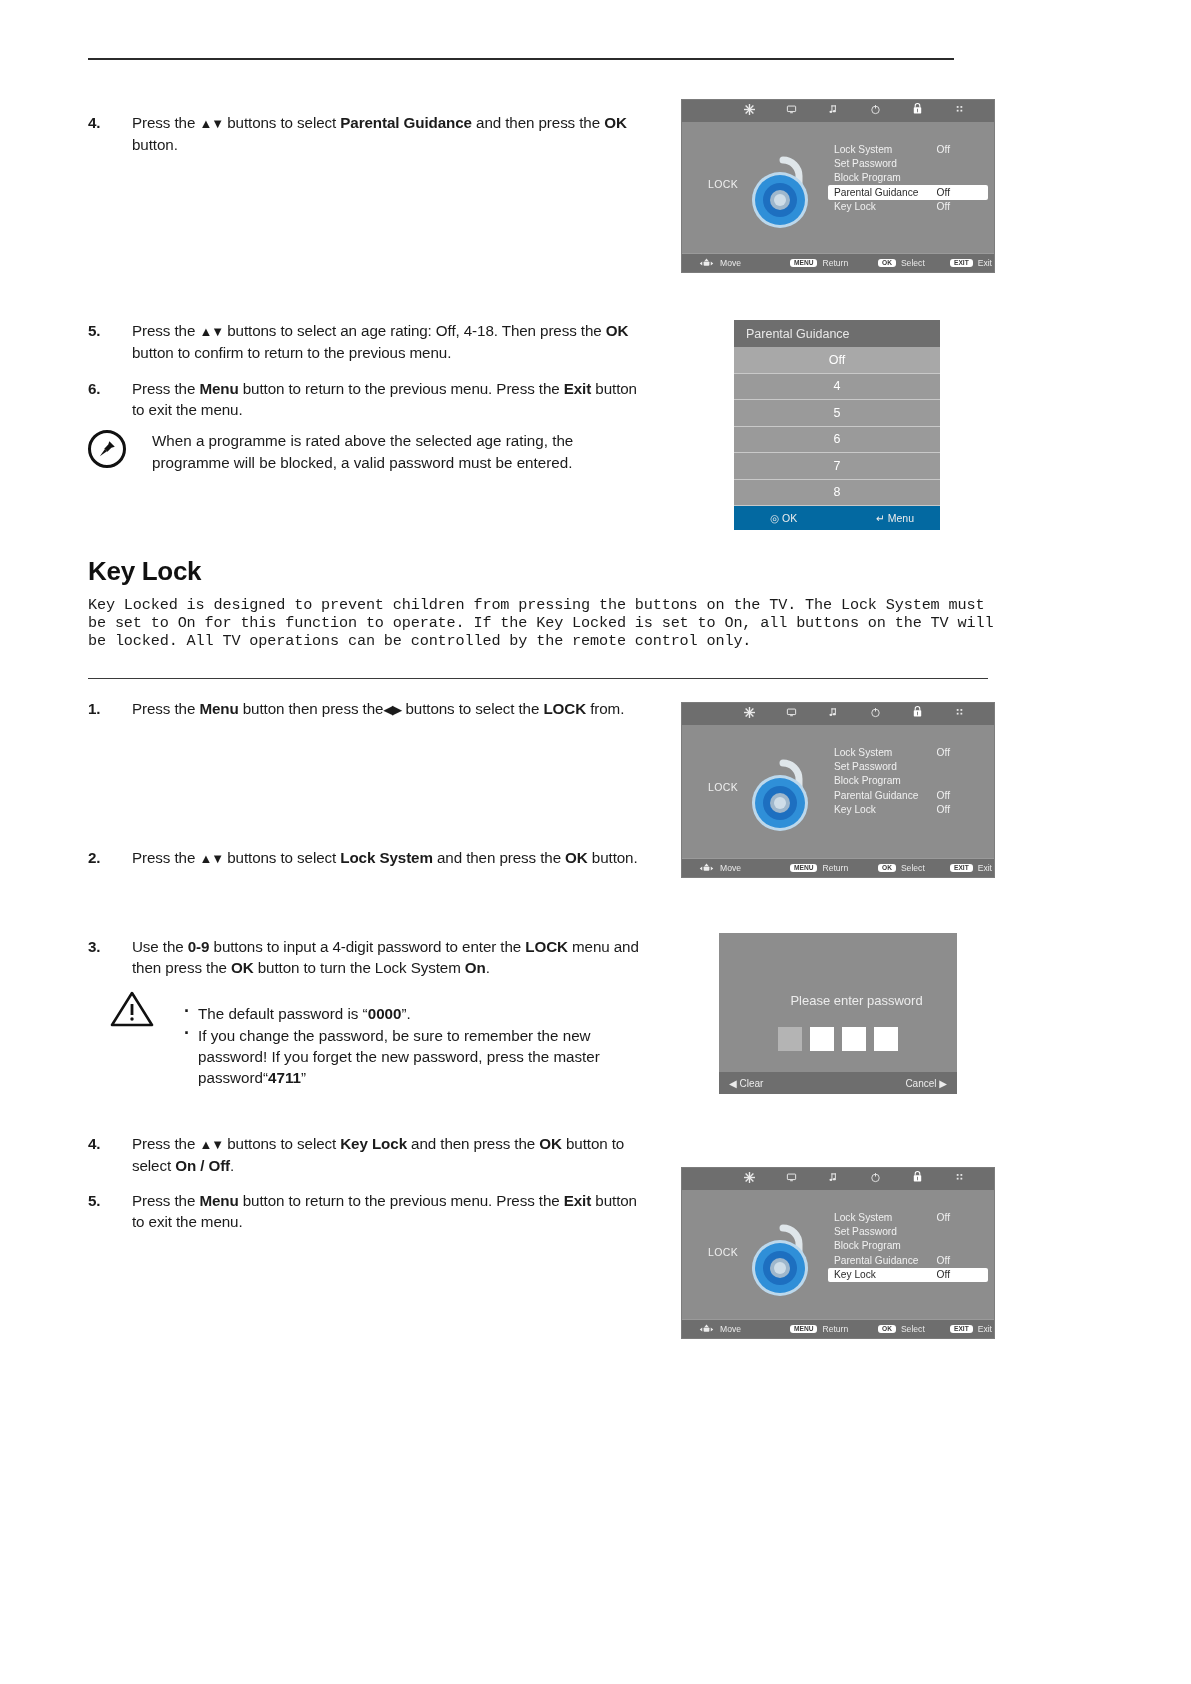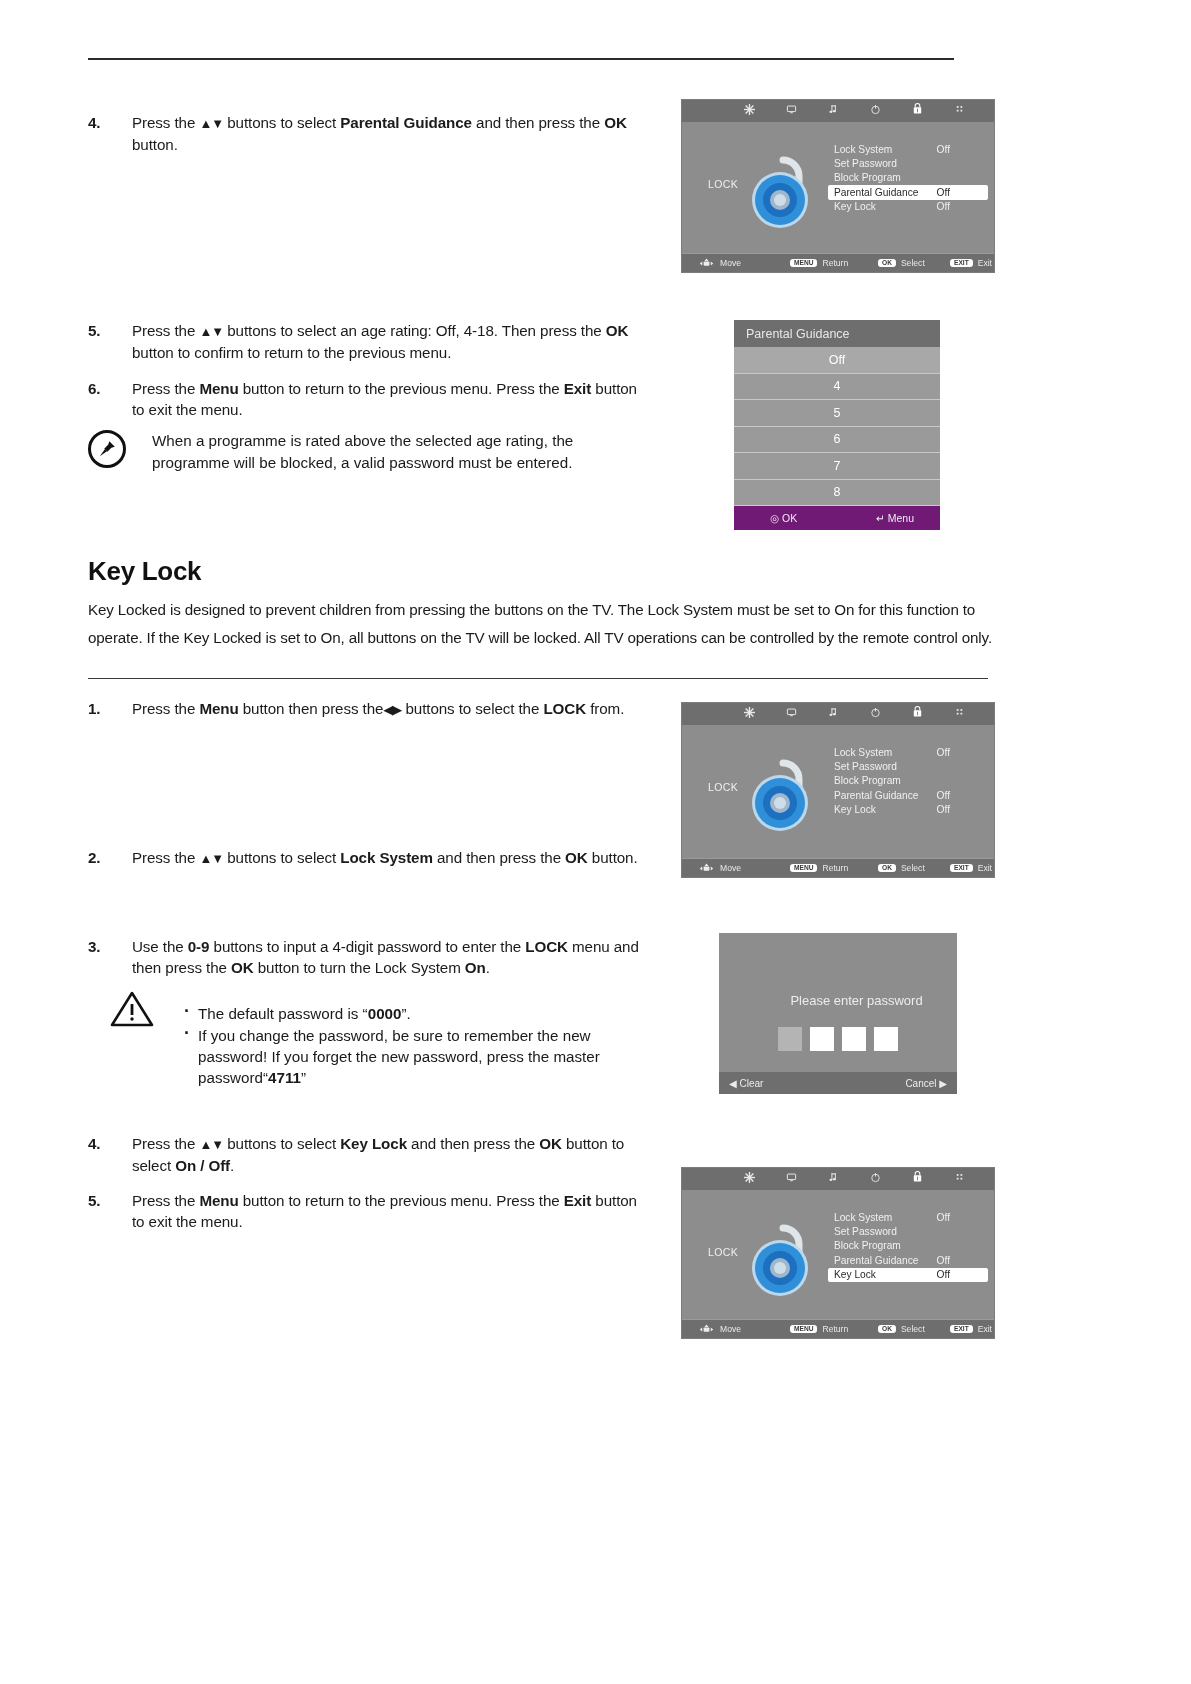--- a/index.html
+++ b/index.html
@@ -40,22 +40,22 @@
   .arrows { font-size:13px; letter-spacing:-1px; }
 
   h2.section-title {
     position:absolute;
     font-size:26px; font-weight:bold; margin:0;
     letter-spacing:-0.3px;
     color:#111;
   }
   p.section-para {
     position:absolute;
-    font-size:15.2px; line-height:28px; margin:0;
-    width:906px; letter-spacing:-0.15px;
+    font-size:15.2px; line-height:18px; margin:0;
+    width:906px; letter-spacing:-0.15px;font-family:Liberation Mono, monospace;
   }
 
   
   .note-block { position:absolute; }
   .note-icon {
     position:absolute; left:0; top:0;
     width:38px; height:38px; border-radius:50%;
     border:3px solid #111;
     display:flex; align-items:center; justify-content:center;
   }
@@ -141,21 +141,21 @@
     height:27px; background:#6e6e6e; color:#e8e8e8;
     font-size:12.5px; display:flex; align-items:center; padding-left:12px;
   }
   .pg-opt {
     height:26.5px; background:#9a9a9a; color:#ffffff;
     font-size:12.5px; display:flex; align-items:center;
     justify-content:center; border-bottom:1px solid #c9c9c9;
   }
   .pg-opt.first { background:#a8a8a8; }
   .pg-foot {
-    height:24px; background:#701a75; color:#ededed;
+    height:24px; background:#0369a1; color:#ededed;
     font-size:10.5px; display:flex; align-items:center; position:relative;
   }
   .pg-foot .l { position:absolute; left:36px; }
   .pg-foot .r { position:absolute; right:26px; }
 
   
   .pw {
     position:absolute; background:#8d8d8d;
   }
   .pw-body {

